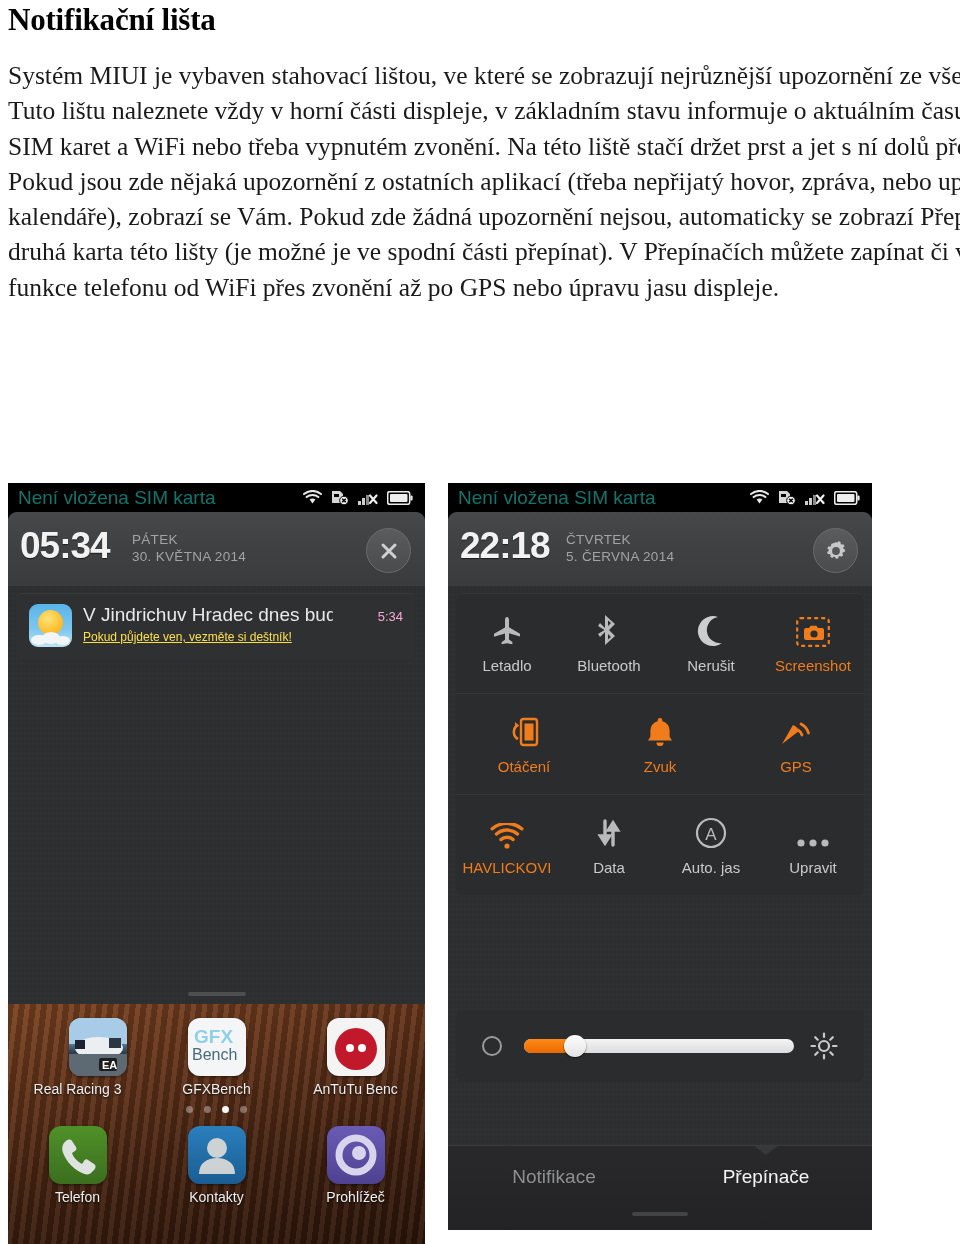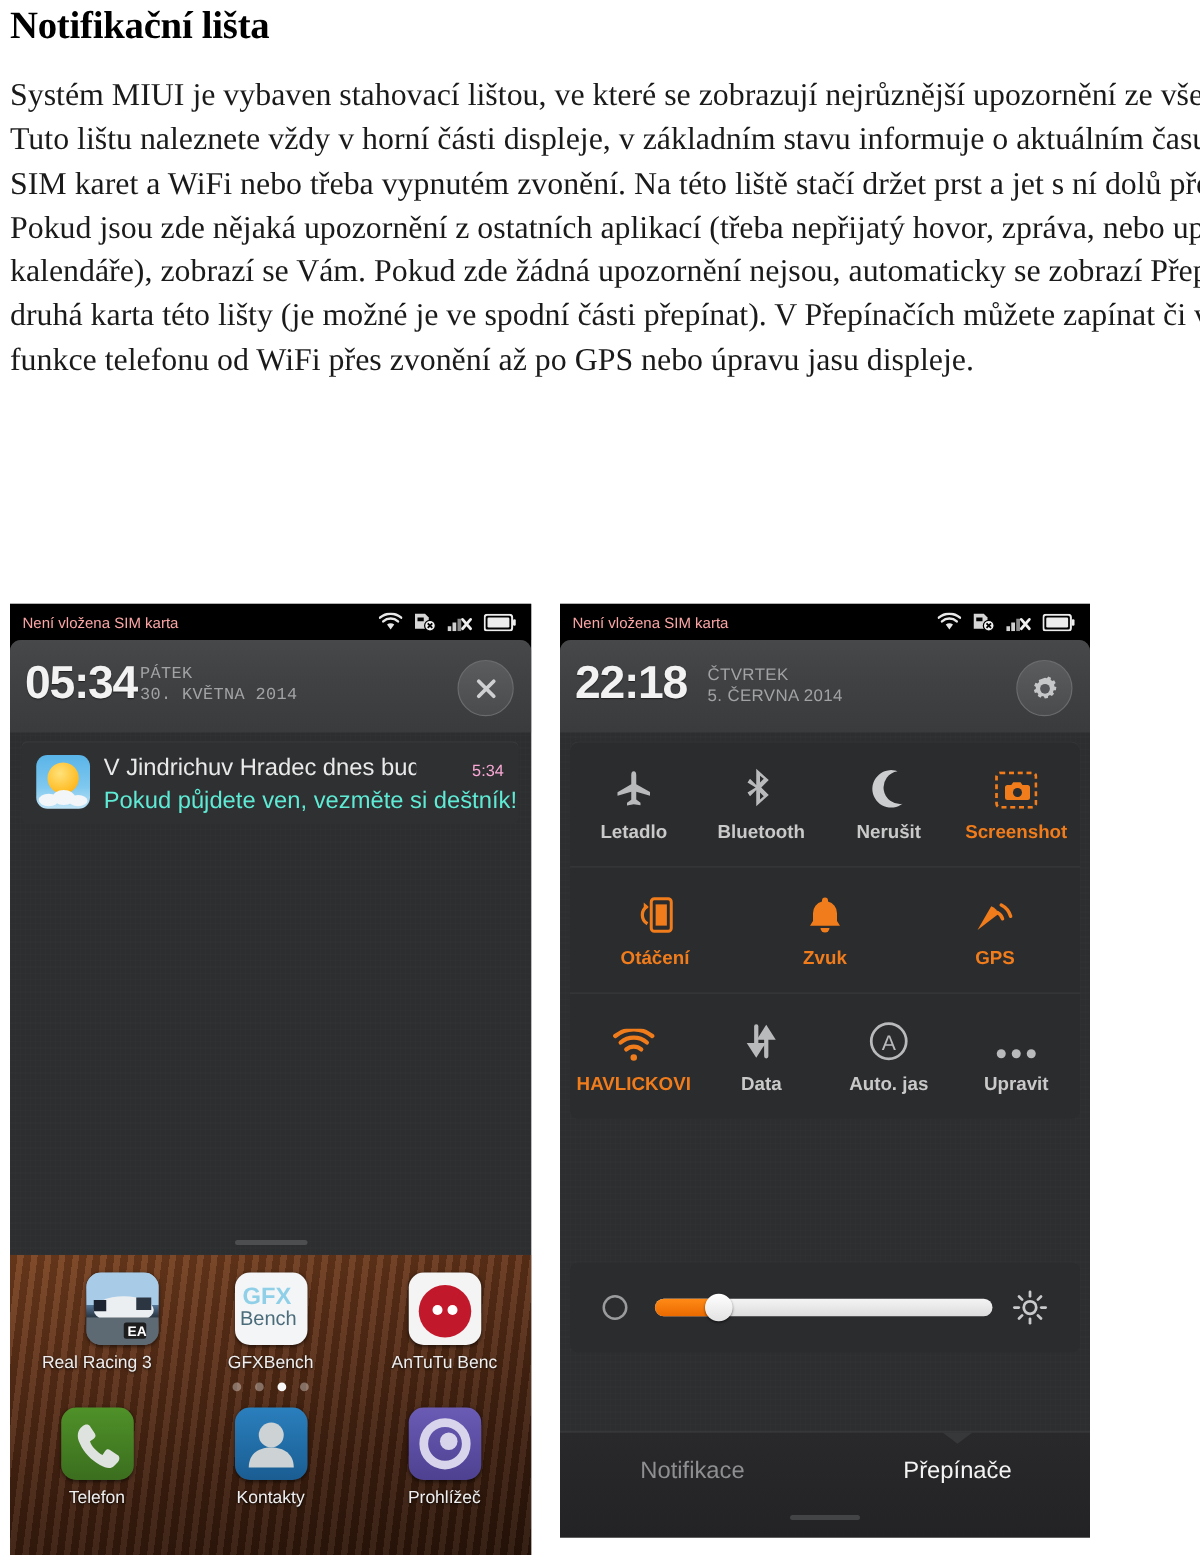--- a/index.html
+++ b/index.html
@@ -36,22 +36,22 @@
   }
   .phone-left{left:8px;width:417px;height:761px;}
   .phone-right{left:448px;width:424px;height:747px;}
 
   
   .statusbar{
     position:absolute;left:0;top:0;right:0;height:29px;
     background:#000;display:flex;align-items:center;
   }
   .sb-text{
-    color:#fca5a5;font-family:"Liberation Sans", sans-serif;
-    font-size:12px;margin-left:10px;white-space:nowrap;
+    color:#0f766e;font-family:"Liberation Sans", sans-serif;
+    font-size:19px;margin-left:10px;white-space:nowrap;
   }
   .sb-icons{margin-left:auto;display:flex;align-items:center;gap:9px;margin-right:12px;}
   .sb-ic{display:block;}
 
   
   .panel-head{
     position:absolute;left:0;right:0;top:29px;height:74px;
     background:linear-gradient(180deg,#47484a 0%,#404143 45%,#3a3b3d 100%);
     border-top-left-radius:9px;border-top-right-radius:9px;
   }
@@ -60,21 +60,21 @@
     font-family:"Liberation Sans", sans-serif;
     font-weight:bold;font-size:37px;line-height:40px;
     color:#f2f2f2;letter-spacing:-1px;
     text-shadow:0 1px 1px rgba(0,0,0,.55);
   }
   .datewrap{
     position:absolute;top:19px;
     font-family:"Liberation Sans", sans-serif;
     font-size:13.5px;line-height:17px;color:#a2a3a5;letter-spacing:.3px;
   }
-  .dw-left{left:104px;font-family:Liberation Mono, monospace;}
+  .dw-left{left:124px;}
   .dw-right{left:118px;}
   .dateline2{color:#a2a3a5;}
 
   .hdr-btn{
     position:absolute;top:16px;width:43px;height:43px;border-radius:50%;
     background:linear-gradient(180deg,#5b5c5e 0%,#4a4b4d 100%);
     border:1px solid #6a6b6d;
     display:flex;align-items:center;justify-content:center;
   }
 
@@ -97,22 +97,23 @@
     position:absolute;left:66px;top:11px;width:250px;height:22px;overflow:hidden;
     font-family:"Liberation Sans", sans-serif;font-size:19px;color:#e9e9e9;
     white-space:nowrap;
   }
   .notif-time{
     position:absolute;right:12px;top:16px;
     font-family:"Liberation Sans", sans-serif;font-size:13px;color:#f9a8d4;
   }
   .notif-sub{
     position:absolute;left:66px;top:37px;
-    font-family:"Liberation Sans", sans-serif;font-size:19px;color:#5eead4;
+    font-family:"Liberation Sans", sans-serif;font-size:12px;color:#fde047;
     white-space:nowrap;
+    text-decoration:underline;
   }
 
   
   .panel-body{
     position:absolute;left:0;right:0;top:29px;bottom:0;
     background:
       repeating-linear-gradient(90deg, rgba(255,255,255,.012) 0 1px, rgba(0,0,0,0) 1px 4px),
       repeating-linear-gradient(0deg, rgba(255,255,255,.010) 0 1px, rgba(0,0,0,0) 1px 5px),
       #2d2e30;
   }
@@ -152,21 +153,21 @@
   
   .tg-card{
     position:absolute;left:8px;width:408px;
     background:#2b2c2e;border-radius:7px;
     box-shadow:inset 0 1px 0 rgba(255,255,255,.045);
   }
   .tg-row{display:flex;height:100px;align-items:center;}
   .tg-row + .tg-row{border-top:1px solid #37383a;}
   .tg{flex:1;display:flex;flex-direction:column;align-items:center;justify-content:center;gap:10px;}
   .tg-ico{height:34px;display:flex;align-items:flex-end;justify-content:center;}
-  .tg-lbl{font-family:"Liberation Sans", sans-serif;font-size:15px;color:#c9c9c9;white-space:nowrap;font-weight:bold;}
+  .tg-lbl{font-family:"Liberation Sans", sans-serif;font-size:15px;color:#c9c9c9;white-space:nowrap;}
   .tg.on .tg-lbl{color:#f07c1b;}
 
   
   .bright-card{
     position:absolute;left:8px;width:408px;height:72px;
     background:#2b2c2e;border-radius:7px;display:flex;align-items:center;
   }
   .br-circle{width:16px;height:16px;border-radius:50%;border:2px solid #9a9b9d;margin-left:26px;}
   .slider{position:relative;flex:1;height:22px;margin:0 16px 0 22px;}
   .slider-track{position:absolute;left:0;right:0;top:4px;height:14px;border-radius:7px;

